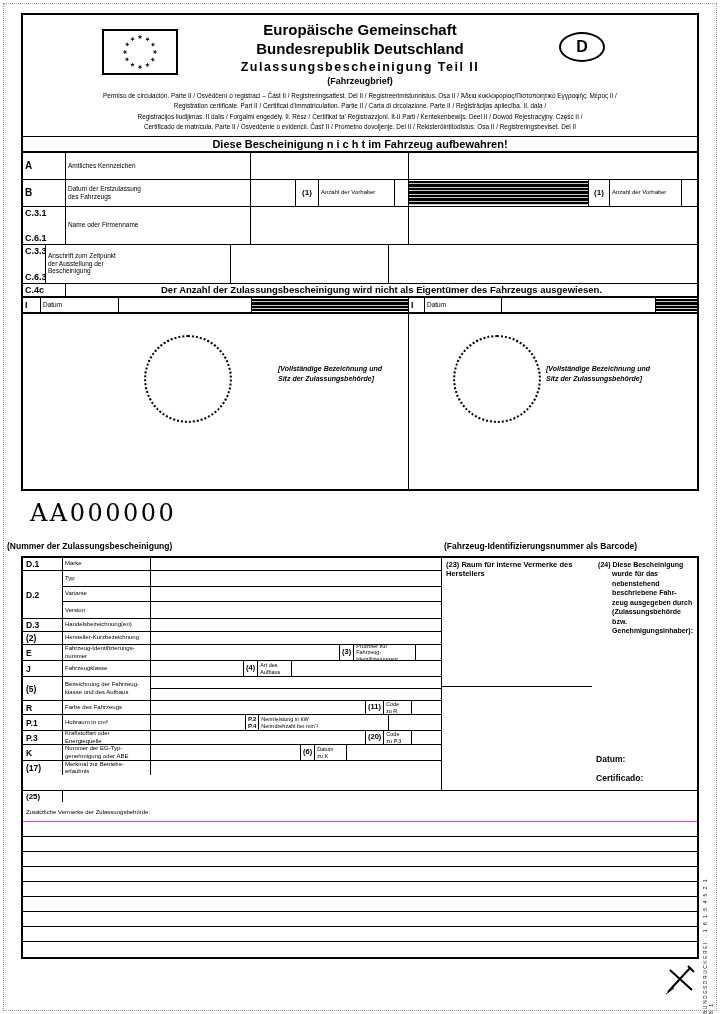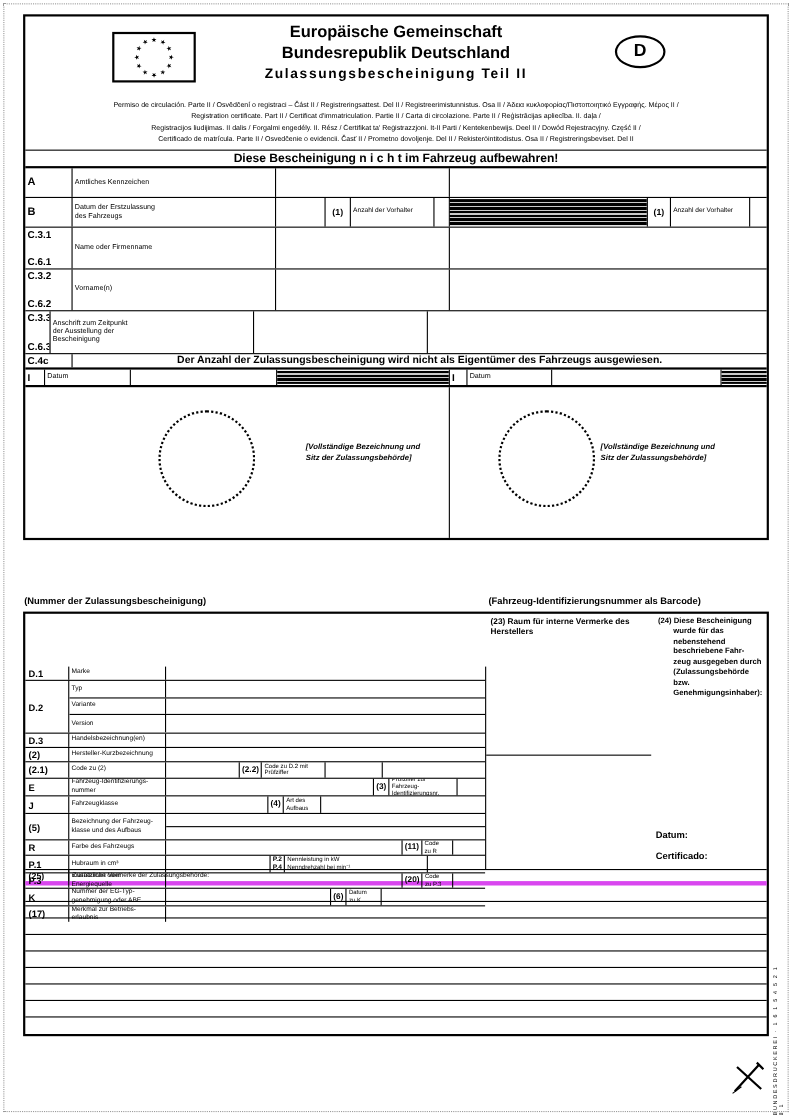--- a/index.html
+++ b/index.html
@@ -48,28 +48,28 @@
   .c4ctext{flex:1;display:flex;align-items:center;justify-content:center;
            font-weight:bold;font-size:9.5px;border-right:none;}
   .stamprow{flex:1;display:flex;border-bottom:none;}
   .stampcell{position:relative;box-sizing:border-box;}
   .circle{position:absolute;width:88px;height:88px;border:2px dotted #000;border-radius:50%;box-sizing:border-box;}
   .stampnote{position:absolute;font-size:7px;font-weight:bold;font-style:italic;line-height:1.45;white-space:pre-line;}
 
   
   .serialnum{position:absolute;left:30px;top:499px;font-family:"DejaVu Serif",serif;
              font-size:24px;letter-spacing:2.5px;}
-  .capL{position:absolute;left:22px;top:541px;font-size:8.5px;font-weight:bold;}
+  .capL{position:absolute;left:7px;top:541px;font-size:8.5px;font-weight:bold;}
   .capR{position:absolute;left:444px;top:541px;font-size:8.5px;font-weight:bold;}
 
   
   .lower{position:absolute;left:21px;top:556px;width:678px;border:2px solid #000;box-sizing:border-box;}
   .lower *{box-sizing:border-box;}
   .lt-top{display:flex;height:232px;}
-  .lt-left{width:419px;border-right:1px solid #000;display:flex;flex-direction:column;margin-top:48px;}
+  .lt-left{width:419px;border-right:1px solid #000;display:flex;flex-direction:column;}
   .lt-right{flex:1;display:flex;flex-direction:row;}
   .f23{height:129px;border-bottom:1px solid #000;font-size:7.5px;font-weight:bold;padding:2px 4px;}
   .f24{flex:1;position:relative;font-size:7px;font-weight:bold;padding:2px 4px;}
   .f24-text{white-space:pre-line;padding-left:16px;text-indent:-14px;line-height:1.35;}
   .f24 .datum{position:absolute;left:4px;bottom:26px;font-size:8.5px;font-weight:bold;}
   .f24 .unterschrift{position:absolute;left:4px;bottom:7px;font-size:8.5px;font-weight:bold;}
 
   .lrow{display:flex;border-bottom:1px solid #000;flex:none;}
   .lrow.nb{border-bottom:none;}
   .lrow>div{overflow:hidden;}
@@ -78,21 +78,21 @@
   .lv{border-right:1px solid #000;}
   .lv.last,.ll.last{border-right:none;flex:1;}
   .lc2{font-weight:bold;font-size:7.5px;border-right:1px solid #000;padding:1px 2px;display:flex;align-items:center;white-space:pre-line;line-height:1.1;}
   .ll2{font-size:5.5px;line-height:1.12;border-right:1px solid #000;padding:1px 2px;display:flex;align-items:center;white-space:pre-line;}
   .subcol{flex:1;display:flex;flex-direction:column;}
   .subrow{display:flex;height:16px;border-bottom:1px solid #000;}
   .subrow:last-child{border-bottom:none;}
   .twoline{flex:1;display:flex;flex-direction:column;}
   .twoline div{flex:1;}
   .twoline div:first-child{border-bottom:1px solid #000;}
-  .f25row{display:flex;height:15px;border-top:1px solid #000;border-bottom:4px solid #d946ef;}
+  .f25row{display:flex;height:32px;border-top:1px solid #000;border-bottom:1px solid #d946ef;flex-direction:column;}
   .f25row .lc{font-size:8px;}
   .f25row .ll25{flex:1;font-size:6px;padding:1px 3px;display:flex;align-items:center;}
   .erow{height:15px;border-bottom:1px solid #000;}
   .erow:last-child{border-bottom:none;}
 
   
   .imprint{position:absolute;right:6px;top:876px;writing-mode:vertical-rl;transform:rotate(180deg);
            font-size:5px;letter-spacing:1.5px;}
   .mark{position:absolute;right:22px;top:962px;}
 </style>
@@ -115,20 +115,21 @@
           <i>★</i>
           <i>★</i>
           <i>★</i>
           <i>★</i>
           <i>★</i>
       </div>
       <div class="titles">
         <div class="t1">Europäische Gemeinschaft</div>
         <div class="t1">Bundesrepublik Deutschland</div>
         <div class="t3">Zulassungsbescheinigung Teil II</div>
+        <div class="t4">(Fahrzeugbrief)</div>
       </div>
       <div class="oval">
         <span>D</span>
       </div>
     </div>
 
     <div class="langs">
       <div>Permiso de circulación. Parte II / Osvědčení o registraci – Část II / Registreringsattest. Del II / Registreerimistunnistus. Osa II / Άδεια κυκλοφορίας/Πιστοποιητικό Εγγραφής. Μέρος II /</div>
       <div>Registration certificate. Part II / Certificat d'immatriculation. Partie II / Carta di circolazione. Parte II / Reģistrācijas apliecība. II. daļa /</div>
       <div>Registracijos liudijimas. II dalis / Forgalmi engedély. II. Rész / Ċertifikat ta' Reġistrazzjoni. It-II Parti / Kentekenbewijs. Deel II / Dowód Rejestracyjny. Część II /</div>
@@ -161,29 +162,20 @@
     <div class="trow" style="height:38px">
       <div class="cell code2" style="width:43px">
         <span>C.3.1</span>
         <span>C.6.1</span>
       </div>
       <div class="cell lblt" style="width:185px">Name oder Firmenname</div>
       <div class="cell" style="width:158px"></div>
       <div class="cell last" style="flex:1"></div>
     </div>
 
-    <div class="trow" style="height:38px">
-      <div class="cell code2" style="width:43px">
-        <span>C.3.2</span>
-        <span>C.6.2</span>
-      </div>
-      <div class="cell lblt" style="width:185px">Vorname(n)</div>
-      <div class="cell" style="width:158px"></div>
-      <div class="cell last" style="flex:1"></div>
-    </div>
 
     <div class="trow" style="height:39px">
       <div class="cell code2" style="width:23px">
         <span>C.3.3</span>
         <span>C.6.3</span>
       </div>
       <div class="cell lblt" style="width:185px">Anschrift zum Zeitpunkt
 der Ausstellung der
 Bescheinigung</div>
       <div class="cell" style="width:158px"></div>
@@ -213,20 +205,21 @@
 Sitz der Zulassungsbehörde]</div>
       </div>
       <div class="stampcell" style="flex:1">
         <div class="circle" style="left:44px;top:21px"></div>
         <div class="stampnote" style="left:137px;top:50px;width:125px">[Vollständige Bezeichnung und
 Sitz der Zulassungsbehörde]</div>
       </div>
     </div>
   </div>
 
+  <div class="serialnum">AA000000</div>
   <div class="capL">(Nummer der Zulassungsbescheinigung)</div>
   <div class="capR">(Fahrzeug-Identifizierungsnummer als Barcode)</div>
 
   <div class="lower">
     <div class="lt-top">
       <div class="lt-left">
 
         <div class="lrow" style="height:13px">
           <div class="lc">D.1</div>
           <div class="ll">Marke</div>
@@ -256,30 +249,20 @@
           <div class="ll">Handelsbezeichnung(en)</div>
           <div class="lv last"></div>
         </div>
 
         <div class="lrow" style="height:13px">
           <div class="lc">(2)</div>
           <div class="ll">Hersteller-Kurzbezeichnung</div>
           <div class="lv last"></div>
         </div>
 
-        <div class="lrow" style="height:15px">
-          <div class="lc">(2.1)</div>
-          <div class="ll">Code zu (2)</div>
-          <div class="lv" style="width:67px"></div>
-          <div class="lc2">(2.2)</div>
-          <div class="ll2" style="width:58px">Code zu D.2 mit
-Prüfziffer</div>
-          <div class="lv" style="width:52px"></div>
-          <div class="lv last"></div>
-        </div>
 
         <div class="lrow" style="height:16px">
           <div class="lc">E</div>
           <div class="ll">Fahrzeug-Identifizierungs-
 nummer</div>
           <div class="lv" style="width:189px"></div>
           <div class="lc2">(3)</div>
           <div class="ll2" style="width:62px">Prüfziffer zur Fahrzeug-
 Identifizierungsnr.</div>
           <div class="lv last"></div>

